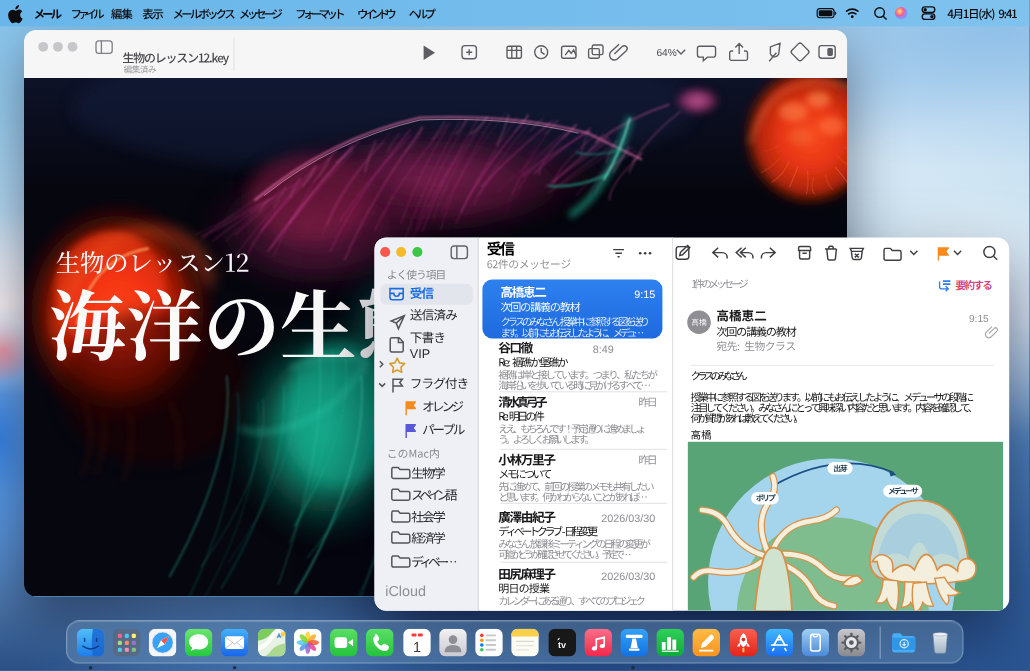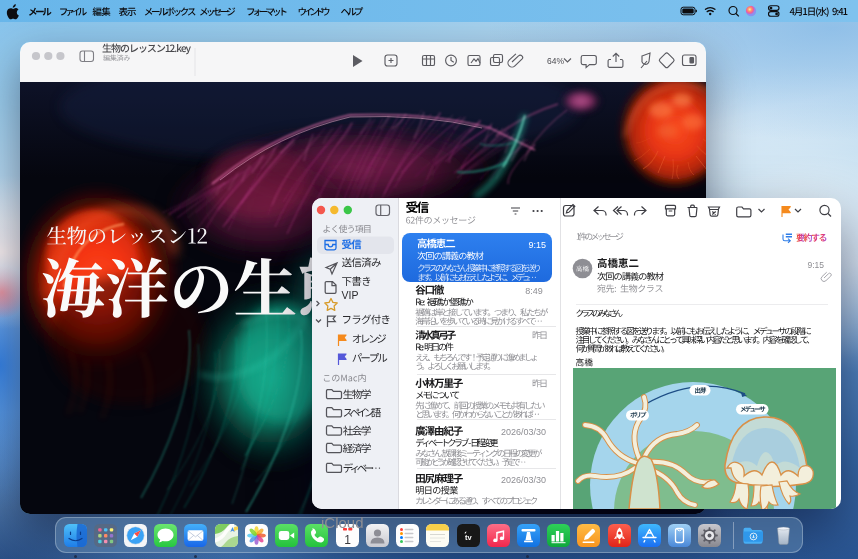--- a/index.html
+++ b/index.html
@@ -8,21 +8,21 @@
  radial-gradient(circle 34px at 2px 292px, rgba(215,75,100,.95), rgba(215,75,100,0) 78%),
  radial-gradient(ellipse 100px 180px at 0px 365px, rgba(25,110,225,.8), rgba(25,110,225,0) 80%),
  radial-gradient(ellipse 460px 150px at 97% 5%, rgba(125,180,228,.7), rgba(125,180,228,0) 75%),
  radial-gradient(ellipse 400px 240px at 93% 38%, rgba(255,255,255,.6), rgba(255,255,255,0) 62%),
  radial-gradient(ellipse 300px 170px at 100% 47%, rgba(255,255,255,.5), rgba(255,255,255,0) 65%),
  radial-gradient(ellipse 500px 220px at 55% 101%, rgba(16,52,110,.45), rgba(16,52,110,0) 70%),
  radial-gradient(ellipse 300px 210px at 0% 103%, rgba(8,34,84,.6), rgba(8,34,84,0) 78%),
  linear-gradient(167deg,#84c2ec 0%,#9cceee 14%,#bddbf1 27%,#c9e1f3 38%,#a8cfe9 50%,#7dacdb 62%,#5386c1 74%,#3a6dac 86%,#2a5694 100%)}
 #menubar{position:absolute;left:0;top:0;width:858px;height:22px;background:linear-gradient(90deg,#68b6ea,#7fc2ee);z-index:30}
 .win{position:absolute;border-radius:10px;overflow:hidden}
-#kn{left:20px;top:42px;width:686px;height:472px;background:#7dd3fc;box-shadow:0 18px 45px rgba(0,0,20,.45);z-index:2}
+#kn{left:20px;top:25px;width:686px;height:472px;background:#7dd3fc;box-shadow:0 18px 45px rgba(0,0,20,.45);z-index:2}
 #kntb{position:absolute;left:0;top:0;width:686px;height:40px;background:#f6f6f7}
 #slide{position:absolute;left:0;top:40px}
 #mail{left:312px;top:198px;width:529px;height:311px;background:#fff;box-shadow:0 24px 55px rgba(0,0,25,.5);z-index:5}
 #msb{position:absolute;left:0;top:0;width:87px;height:311px;background:#eef0f5;border-right:1px solid #dadadf}
 #dock{position:absolute;left:55px;top:517px;width:748px;height:36px;background:rgba(98,138,180,.52);border:1px solid rgba(255,255,255,.28);border-radius:11px;z-index:8;backdrop-filter:blur(4px)}
 .dk{position:absolute;top:524px;width:23px;height:23px;z-index:9}
 .ddot{position:absolute;top:555px;width:3px;height:3px;border-radius:50%;background:rgba(25,35,60,.8);z-index:9}
 #cjk{position:absolute;left:0;top:0;z-index:40;pointer-events:none}
 .lat{position:absolute;z-index:41;color:#8e8e93}
 #carddiv{position:absolute;left:402px;top:233px;width:150px;height:49px;border-radius:8px;background:linear-gradient(#2e80ef,#1e6ade);z-index:6}
@@ -419,25 +419,25 @@
   </g>
   <g fill="#fff">
         <rect x="53" y="42" width="23" height="10.5" rx="5.2"></rect>
         <rect x="116.5" y="17" width="21" height="10.5" rx="5.2"></rect>
         <rect x="163" y="36" width="32.5" height="10.5" rx="5.2"></rect>
       </g>
  </svg>
 </div>
 
 <div class="lat" style="left:494px;top:240px;width:52px;text-align:right;font-size:9px;color:#fff">9:15</div>
-<div class="lat" style="left:508px;top:286px;width:52px;text-align:center;font-size:9px">8:49</div>
+<div class="lat" style="left:494px;top:286px;width:52px;text-align:left;font-size:9px">8:49</div>
 <div class="lat" style="left:490px;top:427px;width:56px;text-align:right;font-size:9px">2026/03/30</div>
 <div class="lat" style="left:490px;top:474.5px;width:56px;text-align:right;font-size:9px">2026/03/30</div>
 <div class="lat" style="left:341.5px;top:289px;font-size:10.5px;color:#2a2a2e">VIP</div>
-<div class="lat" style="left:321px;top:514px;font-size:15px">iCloud</div>
+<div class="lat" style="left:321px;top:486px;font-size:12px">iCloud</div>
 <div class="lat" style="left:780px;top:259.5px;width:44px;text-align:right;font-size:8.5px">9:15</div>
 
 <div id="menubar"></div>
 <svg class="icons" width="858" height="22" viewBox="0 0 858 22" style="z-index:31">
  <path d="M13.6 5.5 c.5 -.8 1.4 -1.3 2.2 -1.3 c.1 .9 -.3 1.8 -.8 2.4 c-.5 .7 -1.4 1.2 -2.2 1.1 c-.1 -.8 .3 -1.7 .8 -2.2z M15.7 8 c.5 0 1.9 .2 2.8 1.5 c-.1 .1 -1.7 1 -1.7 2.9 c0 2.2 1.9 2.9 2 3 c0 .1 -.3 1.1 -1 2.1 c-.6 .9 -1.3 1.8 -2.3 1.8 c-1 0 -1.3 -.6 -2.4 -.6 c-1.1 0 -1.5 .6 -2.4 .6 c-1 0 -1.7 -.9 -2.3 -1.8 c-1.3 -1.9 -2.3 -5.2 -.9 -7.5 c.7 -1.1 1.9 -1.8 3.2 -1.8 c1 0 1.9 .7 2.5 .7 c.6 0 1.6 -.8 2.5 -.9z" fill="#0d0d10"></path>
  <g fill="#0d0d10">
   <rect x="681" y="7.2" width="14" height="7.6" rx="2.2" fill="none" stroke="#0d0d10" stroke-width="1"></rect>
   <rect x="682.3" y="8.5" width="11.4" height="5" rx="1.2"></rect>
   <path d="M696 9.8 v2.4 a1.7 1.7 0 0 0 0 -2.4" stroke="#0d0d10" stroke-width=".8"></path>
  </g>

